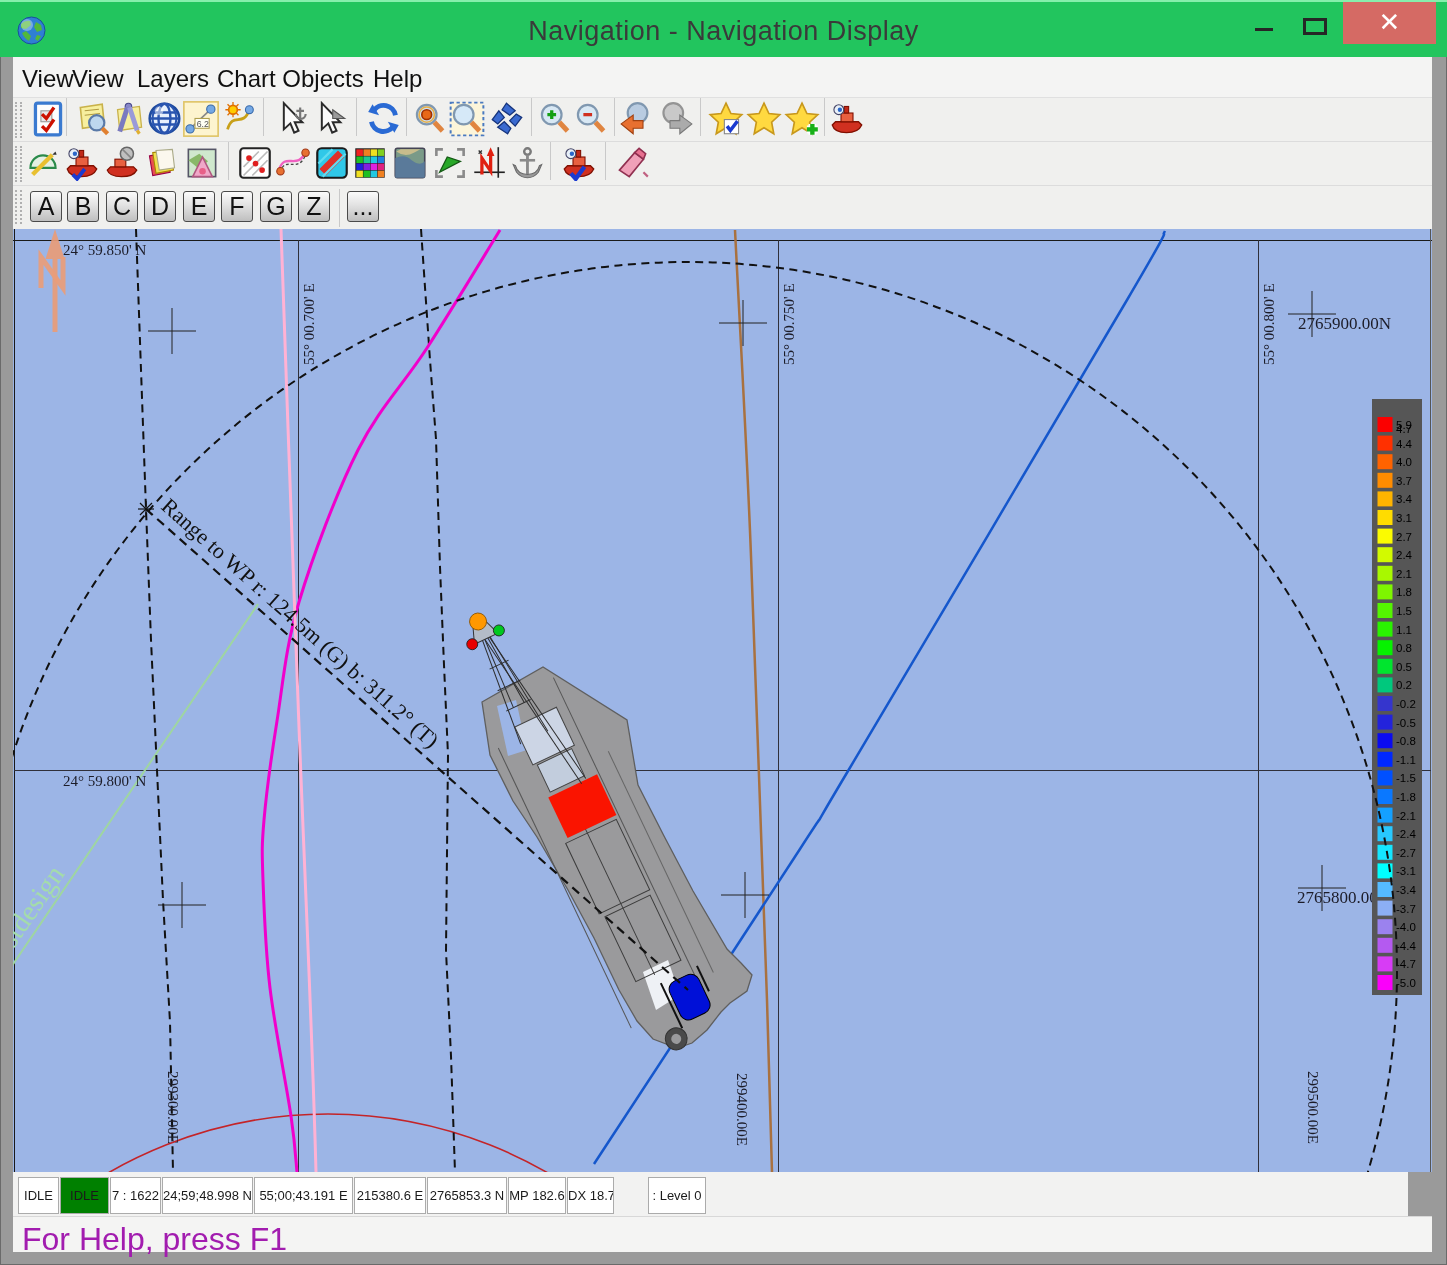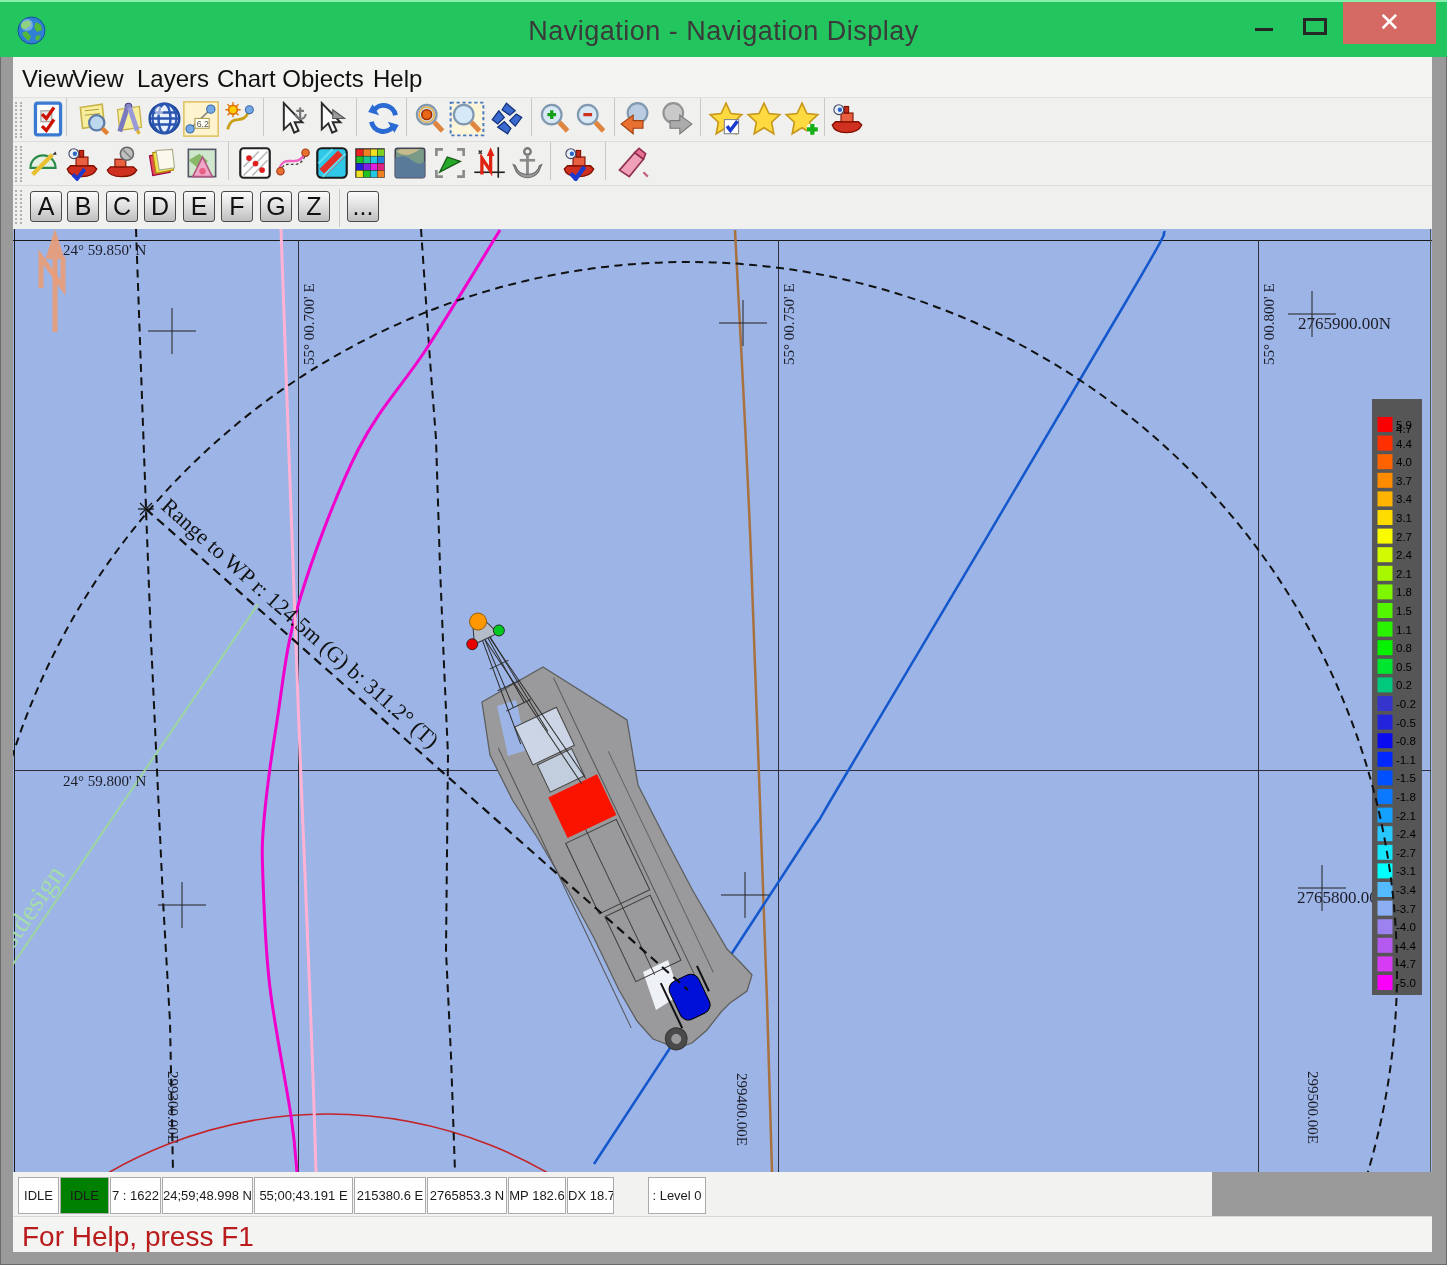--- a/index.html
+++ b/index.html
@@ -12,24 +12,24 @@
 #btn-max { position:absolute; left:1303px; top:16px; width:24px; height:17px; border:3px solid #262626; }
 #btn-close { position:absolute; left:1343px; top:0; width:93px; height:42px; background:#d56a64; color:#fff; font-size:26px; text-align:center; line-height:40px; }
 #menubar { position:absolute; left:13px; top:57px; width:1419px; height:41px; background:#f4f4f3; border-bottom:1px solid #e0e0e0; }
 .mi { position:absolute; top:8px; font-size:24px; color:#101010; }
 #toolzone { position:absolute; left:13px; top:98px; width:1419px; height:131px; background:#f0f0ee; }
 .tbrow { position:absolute; left:0; width:1419px; }
 .grip { position:absolute; left:2px; width:7px; border-left:2px dotted #b0b0b0; border-right:2px dotted #b0b0b0; }
 .sep { position:absolute; width:1px; background:#c9c9c9; }
 .ic { position:absolute; width:36px; height:36px; }
 .lbtn { position:absolute; top:191px; width:32px; height:31px; background:linear-gradient(#fbfbfb,#e2e2e2 45%,#bfbfbf); border:1px solid #4a4a4a; border-radius:3px; color:#111; font-size:25px; text-align:center; line-height:29px; }
-#statusbar { position:absolute; left:13px; top:1172px; width:1199px; height:44px; background:#f2f2f1; }
+#statusbar { position:absolute; left:13px; top:1172px; width:1395px; height:44px; background:#f2f2f1; }
 .sc { position:absolute; top:5px; height:37px; background:#fff; border:1px solid #ababab; color:#1a1a1a; font-size:13px; text-align:center; line-height:35px; white-space:nowrap; overflow:hidden; }
 #helpbar { position:absolute; left:13px; top:1216px; width:1419px; height:36px; background:#f4f4f3; border-top:1px solid #d8d8d8; }
-#helptext { position:absolute; left:9px; top:4px; font-size:28px; color:#b91c1c; }
+#helptext { position:absolute; left:9px; top:4px; font-size:32px; color:#a21caf; }
 #mapsvg { position:absolute; left:13px; top:229px; }
 </style>
 </head>
 <body>
 <div id="edgeL"></div>
 <div id="edgeR"></div>
 <div id="edgeB"></div>
 <div id="titlebar">
   <svg style="position:absolute;left:17px;top:14px" width="29" height="29" viewBox="0 0 29 29">
     <circle cx="14.5" cy="14.5" r="13.5" fill="#2f7fd4" stroke="#1a4f9a" stroke-width="1"></circle>

